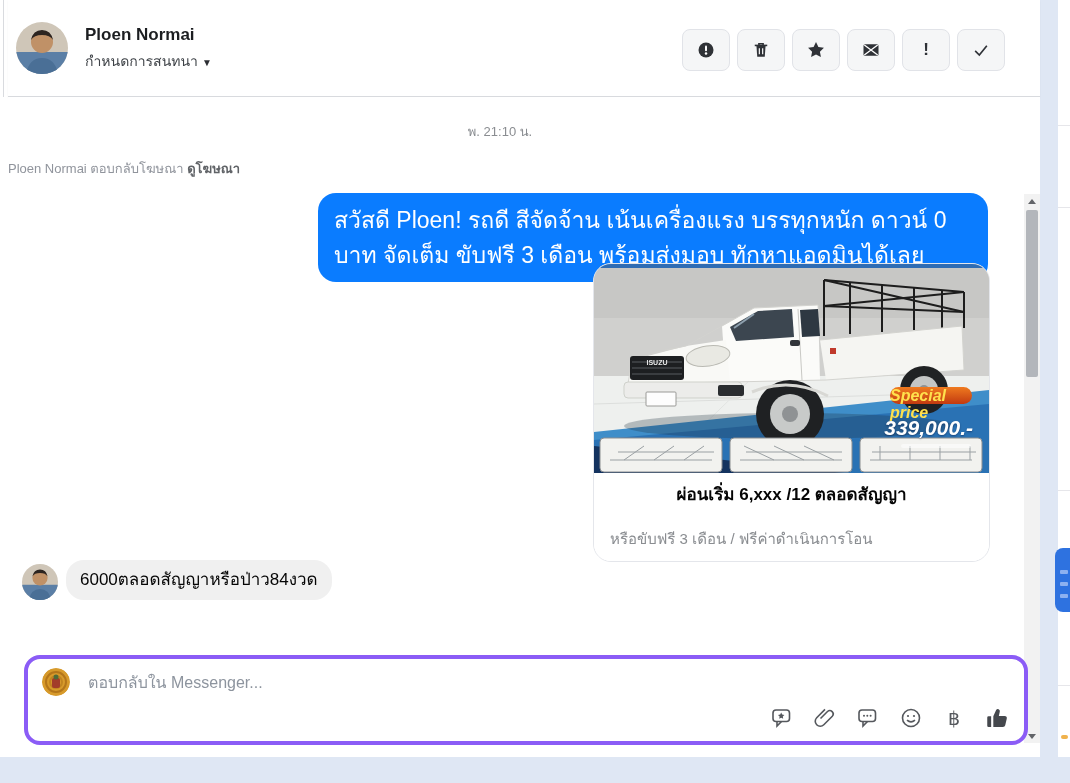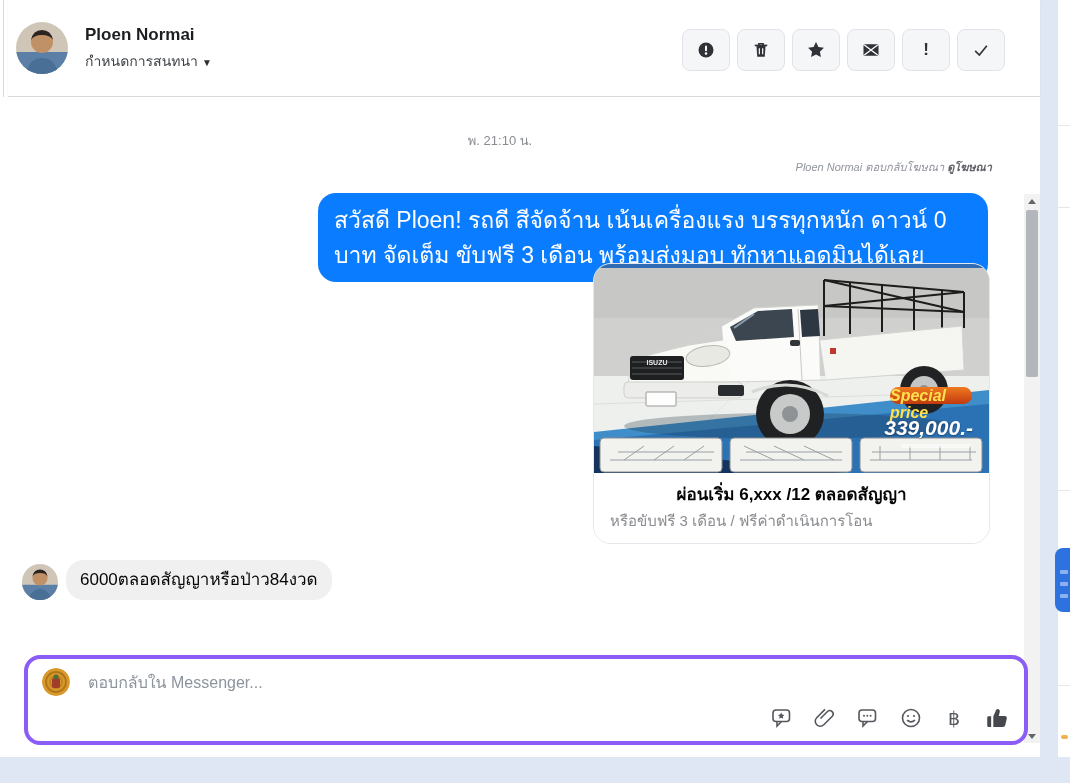--- a/index.html
+++ b/index.html
@@ -19,36 +19,36 @@
   .hdr-name{position:absolute;left:77px;top:25px;font-size:17px;font-weight:bold;color:#1c1e21;}
   .hdr-sub{position:absolute;left:77px;top:50px;font-size:14px;color:#3e4247;cursor:pointer;}
   .hdr-sub .caret{font-size:10px;margin-left:4px;color:#2c2e33;}
   .header-actions{position:absolute;right:35px;top:29px;display:flex;gap:7px;}
   .hbtn{width:46px;height:40px;border-radius:8px;background:#f5f6f7;border:1px solid #e1e3e8;display:flex;align-items:center;justify-content:center;cursor:pointer;}
   .hbtn svg{display:block;}
   .hbtn .bang{font-size:17px;font-weight:bold;color:#2f3237;}
 
   
   .chat{position:absolute;left:0;top:97px;width:100%;height:558px;background:#fff;}
-  .time-label{position:absolute;left:0;right:48px;top:24px;text-align:center;font-size:13px;color:#8a8d91;margin-top:9px;}
-  .ad-line{position:absolute;left:0;right:48px;top:61px;text-align:right;font-size:11px;color:#90949c;font-style:italic;}
+  .time-label{position:absolute;left:0;right:48px;top:24px;text-align:center;font-size:13px;color:#8a8d91;}
+  .ad-line{position:absolute;left:0;right:48px;top:61px;text-align:left;font-size:13px;color:#90949c;}
   .ad-line .adlink{font-weight:bold;color:#606367;cursor:pointer;}
 
   .bubble-out{position:absolute;right:52px;top:96px;width:670px;box-sizing:border-box;background:#0a7cff;color:#fff;border-radius:18px;padding:10px 16px;font-size:23px;line-height:1.5;}
 
   
   .card{position:absolute;left:585px;top:166px;width:395px;border:1px solid #e4e6eb;border-radius:18px;overflow:hidden;background:#fff;}
   .card-img{position:relative;width:395px;height:209px;background:#d2d2d0;}
   .card-img svg{display:block;}
   .badge{position:absolute;left:296px;top:123px;width:82px;height:17px;border-radius:9px;background:linear-gradient(#ef7a1f,#c23a10);color:#ffe14d;font-size:16px;font-style:italic;font-weight:bold;text-align:left;line-height:17px;}
   .price{position:absolute;right:16px;top:152px;color:#fff;font-size:21px;font-weight:bold;font-style:italic;text-shadow:0 1px 2px rgba(0,0,40,.4);}
   .fineprint{position:absolute;right:18px;top:180px;width:70px;height:4px;background:rgba(255,255,255,.55);border-radius:2px;}
   .card-footer{padding:11px 16px 13px 16px;background:#fff;}
   .card-title{font-size:17px;font-weight:bold;color:#050505;line-height:1.35;text-align:center;}
-  .card-sub{font-size:15px;color:#8a8d91;margin-top:4px;line-height:1.3;}
+  .card-sub{font-size:15px;color:#8a8d91;margin-top:22px;line-height:1.3;}
 
   .in-row{position:absolute;left:14px;top:463px;display:flex;align-items:flex-end;}
   .in-avatar{width:36px;height:36px;border-radius:50%;overflow:hidden;flex:0 0 auto;}
   .bubble-in{margin-left:8px;background:#f0f0f0;color:#050505;border-radius:18px;padding:9px 14px;font-size:17px;line-height:1.3;white-space:nowrap;}
 
   .bubble-out-clip{position:absolute;right:50px;top:520px;width:528px;height:29px;overflow:hidden;}
   .bubble-out2{box-sizing:border-box;width:528px;background:#0a7cff;color:#fff;border-radius:18px;padding:9px 14px;font-size:17px;white-space:nowrap;overflow:hidden;}
 
   
   .scrollbar{position:absolute;left:1016px;top:97px;width:16px;height:549px;background:#f2f2f2;}

